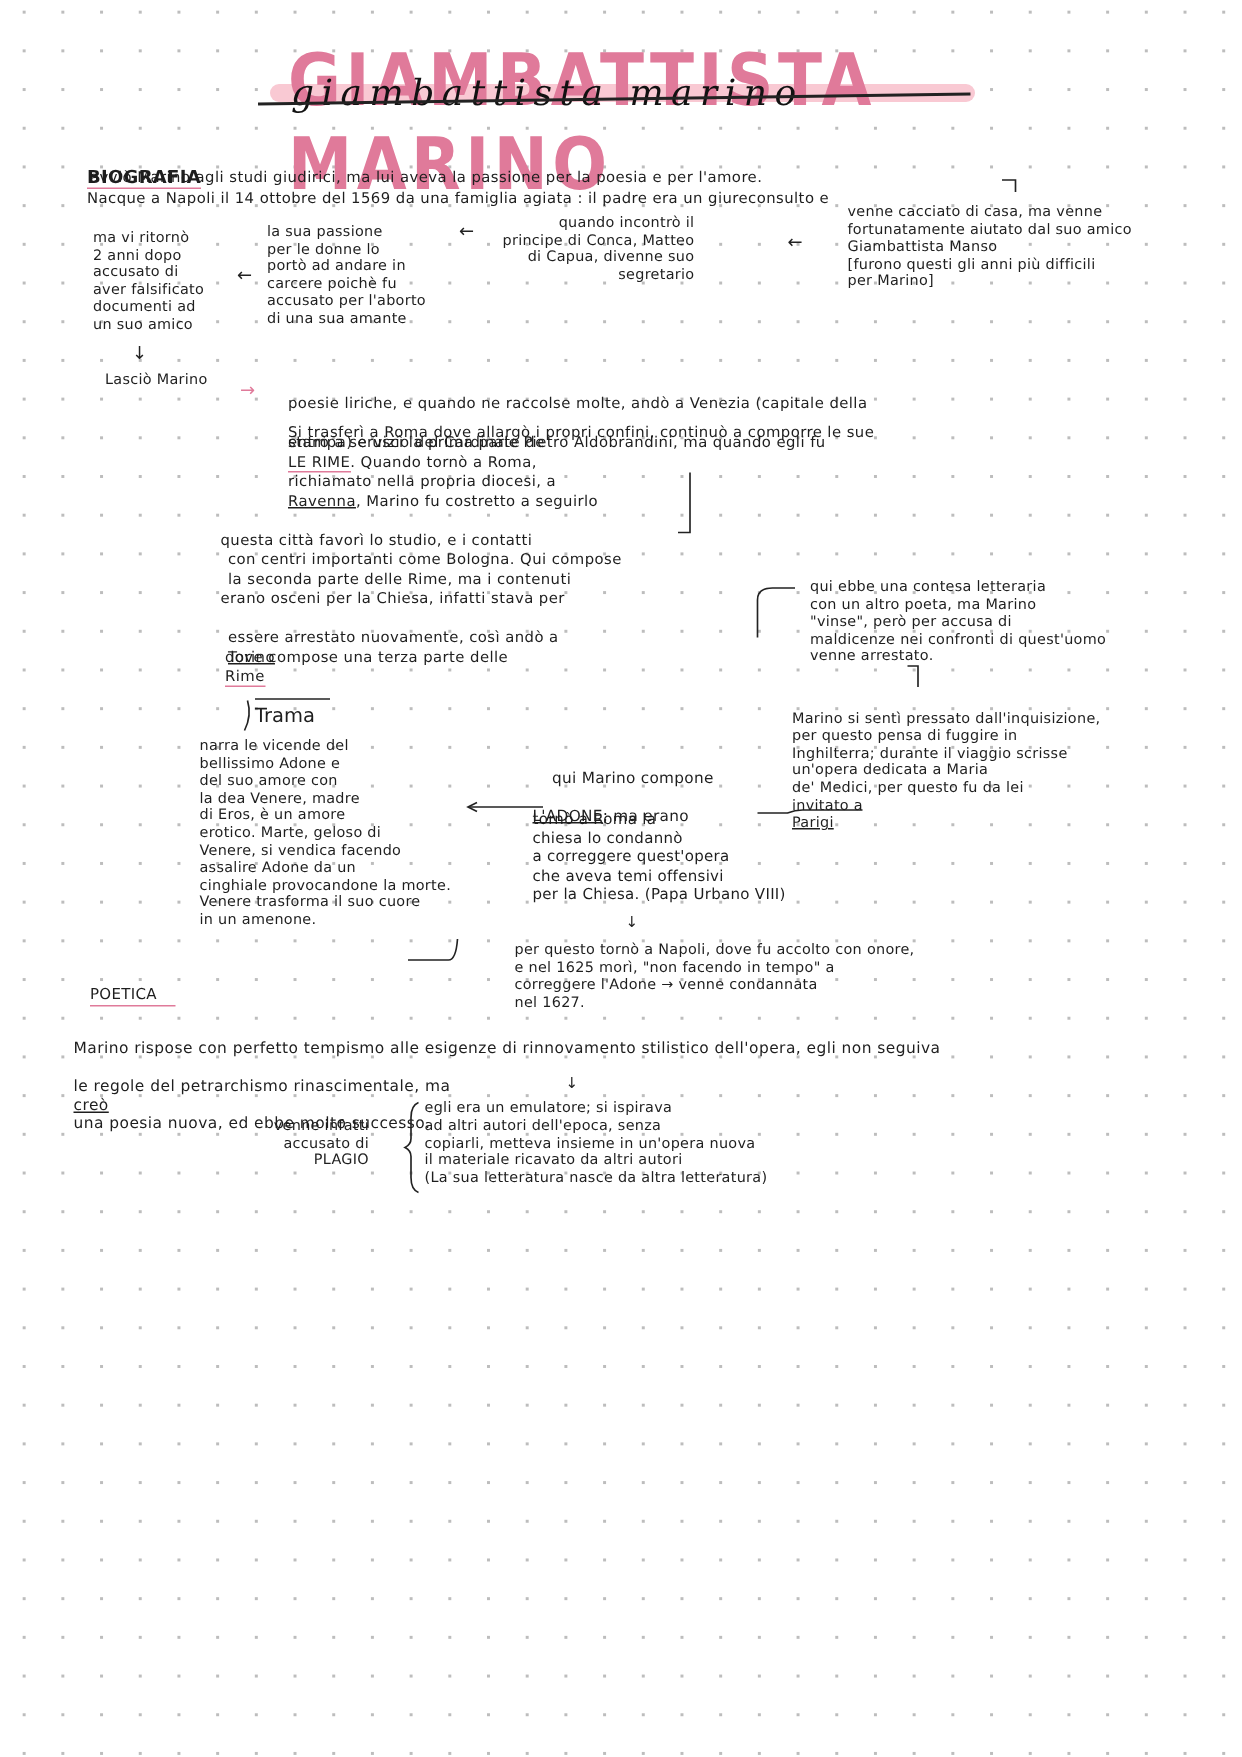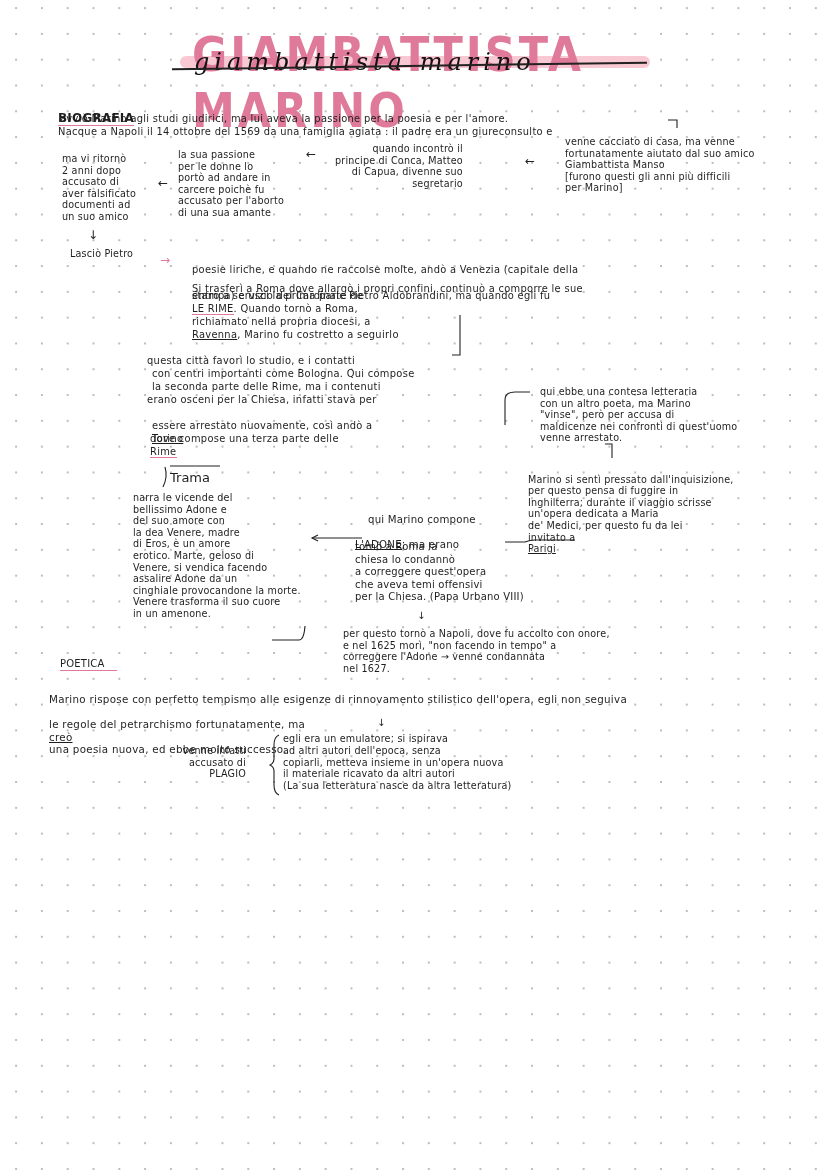--- a/index.html
+++ b/index.html
@@ -64,21 +64,21 @@
 di una sua amante</div>
 <div class="abs arrow" style="left:158px; top:176px;">←</div>
 
 <div class="abs note" style="left:62px; top:153px;">ma vi ritornò
 2 anni dopo
 accusato di
 aver falsificato
 documenti ad
 un suo amico</div>
 <div class="abs arrow" style="left:88px; top:228px;">↓</div>
-<div class="abs note" style="left:70px; top:248px;">Lasciò Pietro</div>
+<div class="abs note" style="left:70px; top:248px;">Lasciò Marino</div>
 <div class="abs arrow pink" style="left:160px; top:253px;">→</div>
 
 <div class="abs line" style="left:192px; top:251px;margin-top:32px;">Si trasferì a Roma dove allargò i propri confini, continuò a comporre le sue</div>
 <div class="abs line" style="left:192px; top:264px;">poesie liriche, e quando ne raccolse molte, andò a Venezia (capitale della</div>
 <div class="abs line" style="left:192px; top:277px;">
   <span>stampa) e uscì la prima parte de</span>
   <span class="pink-ul">LE RIME</span><span>. Quando tornò a Roma,</span>
 </div>
 <div class="abs line" style="left:192px; top:290px;">entrò a servizio del Cardinale Pietro Aldobrandini, ma quando egli fu</div>
 <div class="abs line" style="left:192px; top:303px;">
@@ -140,21 +140,21 @@
 
 <div class="abs arrow" style="left:417px; top:610px; font-size:10px;">↓</div>
 <div class="abs note" style="left:343px; top:628px; text-align:left;">per questo tornò a Napoli, dove fu accolto con onore,
 e nel 1625 morì, "non facendo in tempo" a
 correggere l'Adone → venne condannata
 nel 1627.</div>
 
 <div class="abs heading pink-ul" style="left:60px; top:658px; font-size:10px; font-weight:normal; padding:0 12px 1px 0;">POETICA</div>
 <div class="abs line" style="left:49px; top:693px; font-size:10.3px;">Marino rispose con perfetto tempismo alle esigenze di rinnovamento stilistico dell'opera, egli non seguiva</div>
 <div class="abs line" style="left:49px; top:705px; font-size:10.3px;">
-  <span>le regole del petrarchismo fortunatamente, ma</span>
+  <span>le regole del petrarchismo rinascimentale, ma</span>
   <span class="ul">creò</span>
   <span>una poesia nuova, ed ebbe molto successo.</span>
 </div>
 <div class="abs arrow" style="left:377px; top:717px; font-size:10px;">↓</div>
 
 <div class="abs note" style="left:160px; top:745px; text-align:right; width:86px;">venne infatti
 accusato di
 PLAGIO</div>
 <div class="abs note" style="left:283px; top:733px; line-height:11.8px;">egli era un emulatore; si ispirava
 ad altri autori dell'epoca, senza

